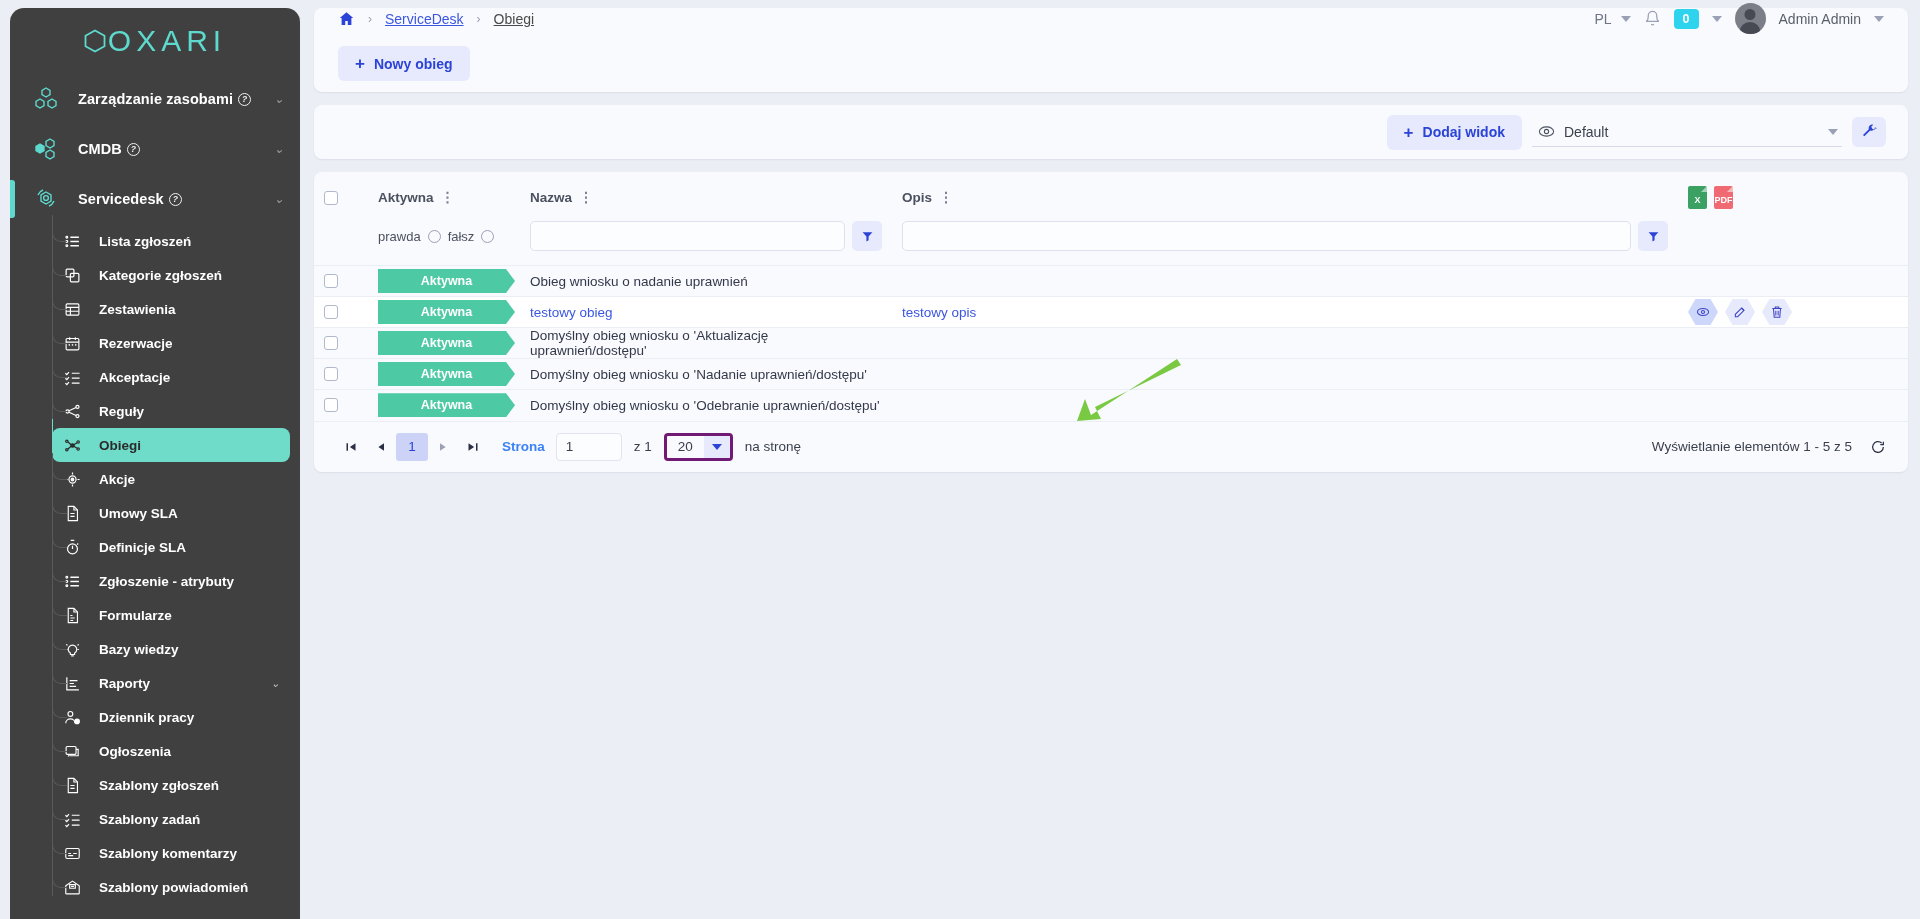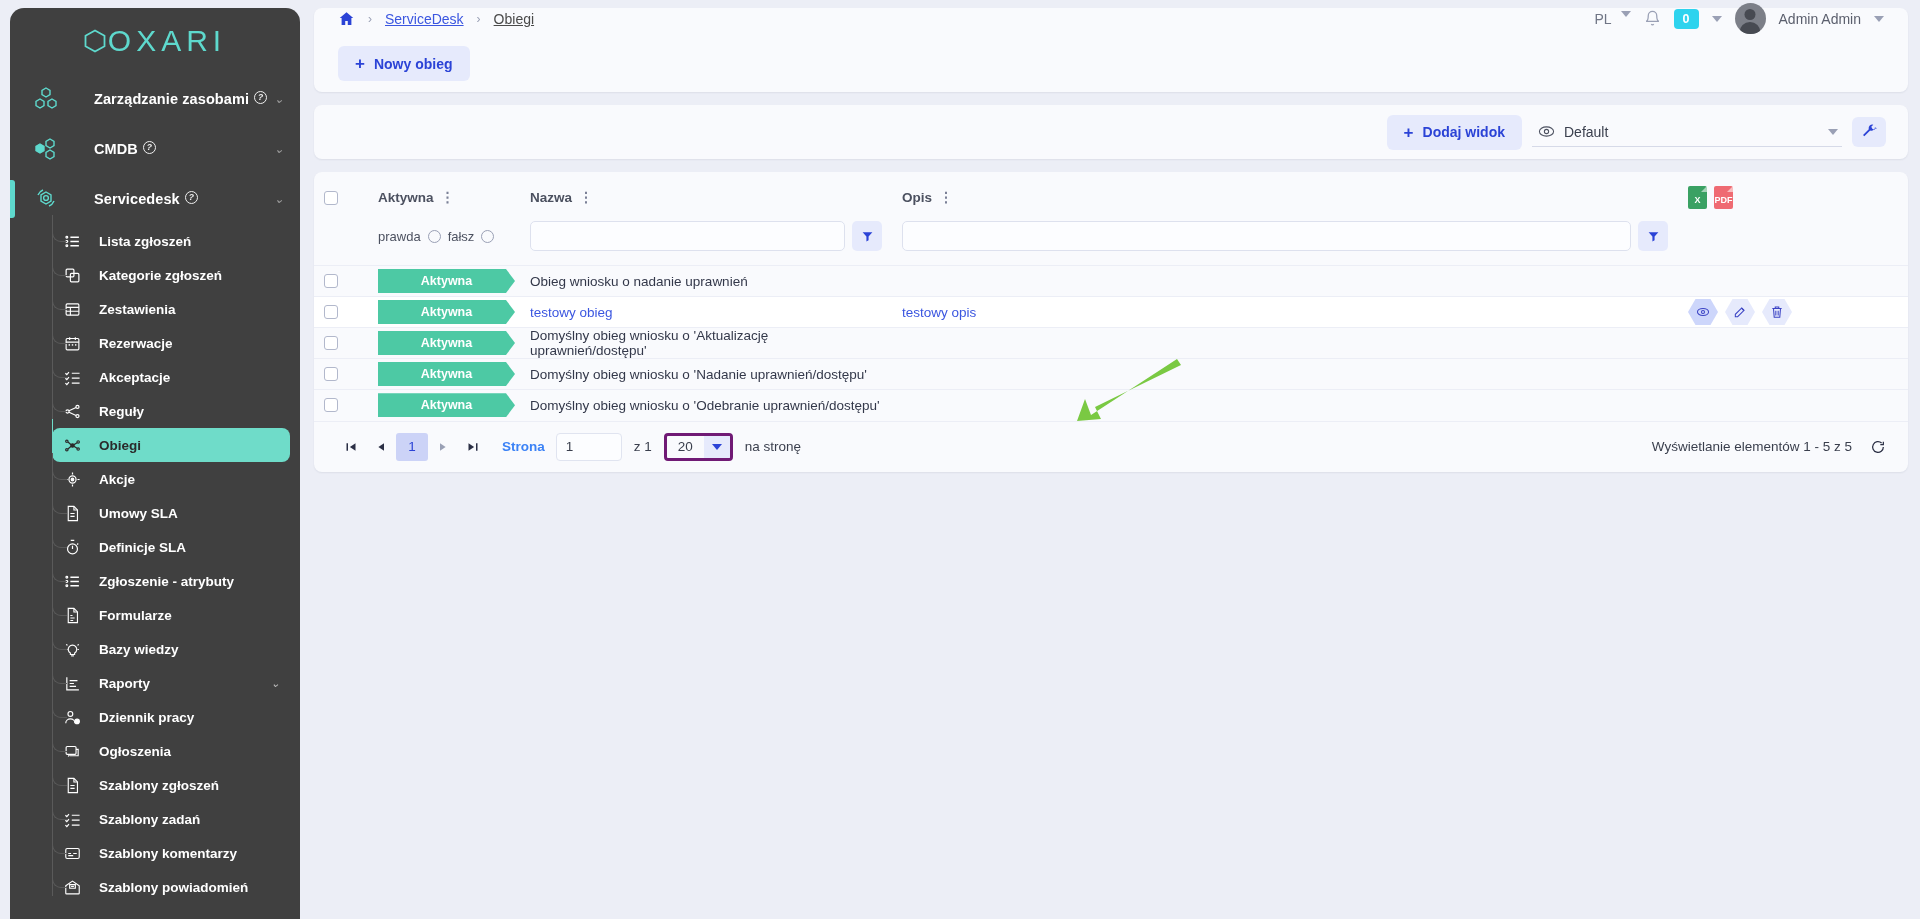--- a/index.html
+++ b/index.html
@@ -19,21 +19,21 @@
     height: 911px;
     overflow: hidden;
     position: relative;
   }
   .logo-wrap { height: 66px; display: flex; align-items: center; justify-content: center; }
   .logo { display: flex; align-items: center; gap: 2px; color: #5ed9cd; font-size: 30px; letter-spacing: 5px; font-weight: 300; }
   .logo svg { display: block; }
 
   .grp { display: flex; align-items: center; height: 50px; padding-left: 22px; gap: 18px; position: relative; cursor: pointer; }
   .grp .gicon { width: 28px; display: flex; align-items: center; justify-content: center; color: #5ed9cd; }
-  .grp .glabel { color: #fff; font-size: 14.5px; font-weight: 700; letter-spacing: .1px; display: flex; align-items: flex-start; gap: 5px; margin-left: 16px; }
+  .grp .glabel { color: #fff; font-size: 14.5px; font-weight: 700; letter-spacing: .1px; display: flex; align-items: center; gap: 5px; }
   .grp.active::before {
     content: ""; position: absolute; left: 0; top: 6px; bottom: 6px; width: 5px;
     background: #5ed9cd; border-radius: 0 3px 3px 0;
   }
   .help { width: 13px; height: 13px; border: 1.4px solid #fff; border-radius: 50%; display: inline-flex;
           align-items: center; justify-content: center; font-size: 9px; font-style: italic; line-height: 1; opacity: .92; }
 
   .subs { position: relative; padding-left: 0; }
   .subs::before {
     content: ""; position: absolute; left: 42px; top: 0; bottom: 8px; width: 1px; background: #5a5a5a;
@@ -62,21 +62,21 @@
   .card { background: #f9fafd; border-radius: 8px; box-shadow: 0 1px 2px rgba(20,25,60,.07); }
 
   .topbar { height: 84px; display: flex; flex-direction: column; justify-content: center; }
   .topbar-row { display: flex; align-items: center; height: 54px; padding: 0 24px; }
   .crumbs { display: flex; align-items: center; gap: 13px; font-size: 14px; }
   .crumbs a { color: #3b56e0; text-decoration: underline; cursor: pointer; }
   .crumbs .sep { color: #9aa0b5; font-size: 12px; }
   .crumb-last { color: #4a4a4a; text-decoration: underline; cursor: pointer; }
   .home-ico { color: #2b43d6; display: flex; align-items: center; cursor: pointer; }
   .topbar-right { margin-left: auto; display: flex; align-items: center; gap: 13px; font-size: 14px; color: #707585; }
-  .lang { display: flex; align-items: flex-start; gap: 9px; cursor: pointer; }
+  .lang { display: flex; align-items: center; gap: 9px; cursor: pointer; }
   .caret { width: 0; height: 0; border-left: 5px solid transparent; border-right: 5px solid transparent; border-top: 6px solid #9aa0b5; }
   .bell { color: #9aa0b5; cursor: pointer; display: flex; }
   .badge { background: #2ed3ee; color: #fff; font-size: 12.5px; font-weight: 600; border-radius: 4px; padding: 3px 9px; cursor: pointer; }
   .avatar { width: 31px; height: 31px; border-radius: 50%; background: #7c7f88; overflow: hidden; position: relative; }
   .avatar::before { content:""; position:absolute; left:50%; top:6px; width:11px; height:11px; background:#474a52; border-radius:50%; transform:translateX(-50%);}
   .avatar::after { content:""; position:absolute; left:50%; top:19px; width:21px; height:16px; background:#474a52; border-radius:11px 11px 0 0; transform:translateX(-50%);}
   .uname { color: #5b5f6d; }
   .topbar-divider { height: 1px; background: #e6e8f0; margin: 0 24px; }
 
   .newbtn-row { padding: 12px 24px 16px; }

